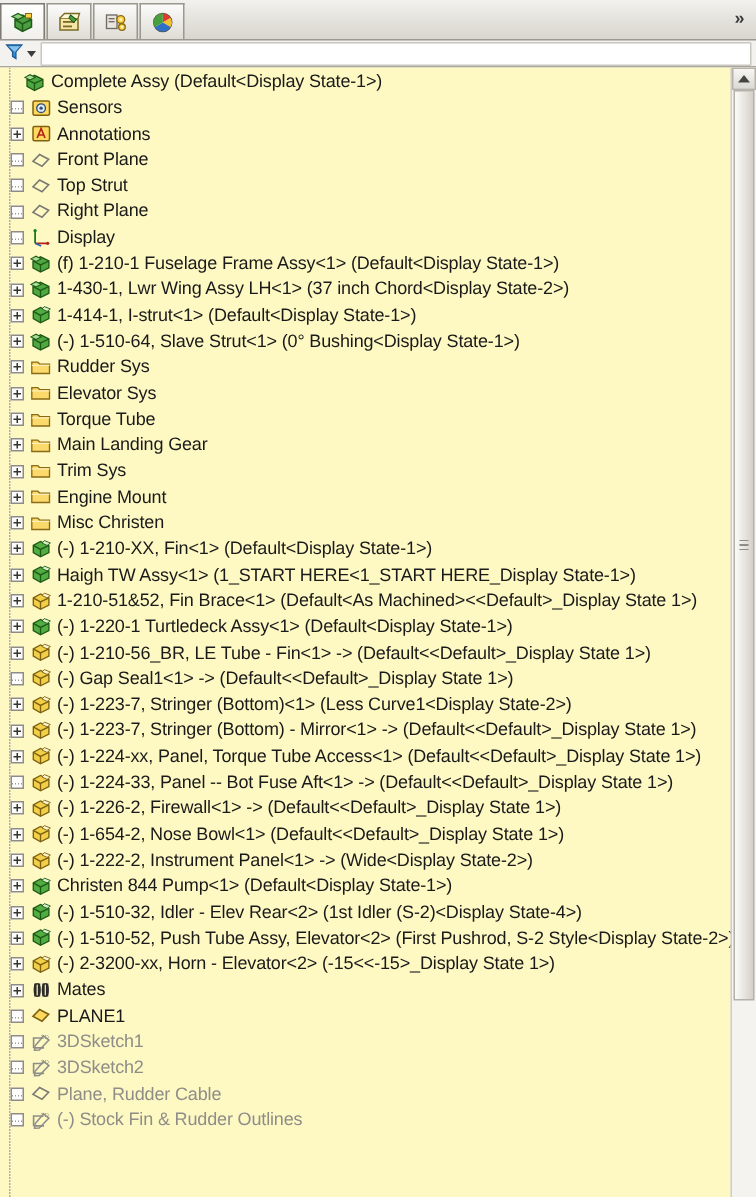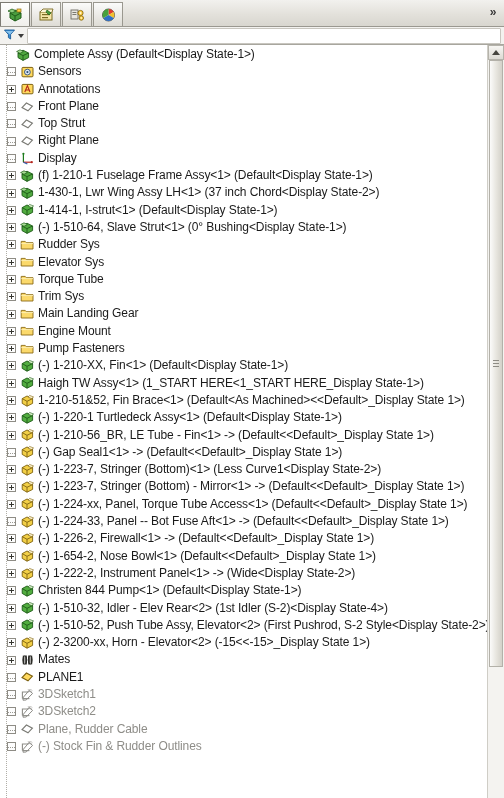--- a/index.html
+++ b/index.html
@@ -34,21 +34,21 @@
     display:flex;align-items:center;padding:0 3px;box-sizing:border-box;}
   .filter-box{display:flex;align-items:center;gap:1px;}
   .filter-caret{width:0;height:0;border-left:3px solid transparent;
     border-right:3px solid transparent;border-top:4px solid #3c3c3c;
     margin-left:1px;}
   .filter-input{flex:1;height:14px;margin-left:3px;border:1px solid #c8c6bf;
     background:#fff;border-radius:1px;}
 
   
   .treewrap{position:absolute;left:0;top:45px;right:0;bottom:0;
-    background:#ffffff;overflow:hidden;}
+    background:#fef9c3;overflow:hidden;}
   .tree{position:absolute;left:0;top:0;right:16px;bottom:0;
     overflow:hidden;padding-top:1px;}
   .row{height:17.3px;display:flex;align-items:center;white-space:nowrap;
     font-size:12px;line-height:17.3px;padding-left:2px;box-sizing:border-box;}
   .row .lbl{margin-left:3px;letter-spacing:-0.1px;}
   .row.dim .lbl{color:#8e8d88;text-align:center;}
   .ind{display:inline-block;flex:none;}
 
   
   .exp{width:9px;height:9px;flex:none;box-sizing:border-box;
@@ -322,32 +322,32 @@
         </div>
         <div class="row">
           <span class="ind" style="width: 5px;"></span>
           <span class="exp "></span>
           <span class="ico">
             <svg width="15" height="14" viewBox="0 0 15 14">
               <path d="M1.2 3.4 L5.2 3.4 L6.4 4.7 L13 4.7 L13 11 L1.2 11 Z" fill="#fbd96b" stroke="#8a6a14" stroke-width="0.9"></path>
               <path d="M1.2 5.6 L13 5.6" stroke="#fdf0b8" stroke-width="0.9"></path>
             </svg>
           </span>
-          <span class="lbl">Trim Sys</span>
+          <span class="lbl">Main Landing Gear</span>
         </div>
         <div class="row">
           <span class="ind" style="width: 5px;"></span>
           <span class="exp "></span>
           <span class="ico">
             <svg width="15" height="14" viewBox="0 0 15 14">
               <path d="M1.2 3.4 L5.2 3.4 L6.4 4.7 L13 4.7 L13 11 L1.2 11 Z" fill="#fbd96b" stroke="#8a6a14" stroke-width="0.9"></path>
               <path d="M1.2 5.6 L13 5.6" stroke="#fdf0b8" stroke-width="0.9"></path>
             </svg>
           </span>
-          <span class="lbl">Main Landing Gear</span>
+          <span class="lbl">Trim Sys</span>
         </div>
         <div class="row">
           <span class="ind" style="width: 5px;"></span>
           <span class="exp "></span>
           <span class="ico">
             <svg width="15" height="14" viewBox="0 0 15 14">
               <path d="M1.2 3.4 L5.2 3.4 L6.4 4.7 L13 4.7 L13 11 L1.2 11 Z" fill="#fbd96b" stroke="#8a6a14" stroke-width="0.9"></path>
               <path d="M1.2 5.6 L13 5.6" stroke="#fdf0b8" stroke-width="0.9"></path>
             </svg>
           </span>
@@ -355,21 +355,21 @@
         </div>
         <div class="row">
           <span class="ind" style="width: 5px;"></span>
           <span class="exp "></span>
           <span class="ico">
             <svg width="15" height="14" viewBox="0 0 15 14">
               <path d="M1.2 3.4 L5.2 3.4 L6.4 4.7 L13 4.7 L13 11 L1.2 11 Z" fill="#fbd96b" stroke="#8a6a14" stroke-width="0.9"></path>
               <path d="M1.2 5.6 L13 5.6" stroke="#fdf0b8" stroke-width="0.9"></path>
             </svg>
           </span>
-          <span class="lbl">Pump Fasteners</span>
+          <span class="lbl">Misc Christen</span>
         </div>
         <div class="row">
           <span class="ind" style="width: 5px;"></span>
           <span class="exp "></span>
           <span class="ico">
             <svg width="15" height="14" viewBox="0 0 15 14">
               <path d="M2.2 4.6 L7 2 L12.6 4.6 L12.6 9.4 L7 12.2 L2.2 9.4 Z" fill="#52ad40" stroke="#1d5a17" stroke-width="0.9"></path>
               <path d="M2.2 4.6 L7 7.3 L12.6 4.6" fill="none" stroke="#1d5a17" stroke-width="0.9"></path>
               <path d="M7 7.3 L7 12.2" stroke="#1d5a17" stroke-width="0.9"></path>
               <path d="M9.6 1.4 L13.6 3 L11.4 4.6 L8 3 Z" fill="#d9f0c9" stroke="#1d5a17" stroke-width="0.6"></path>

